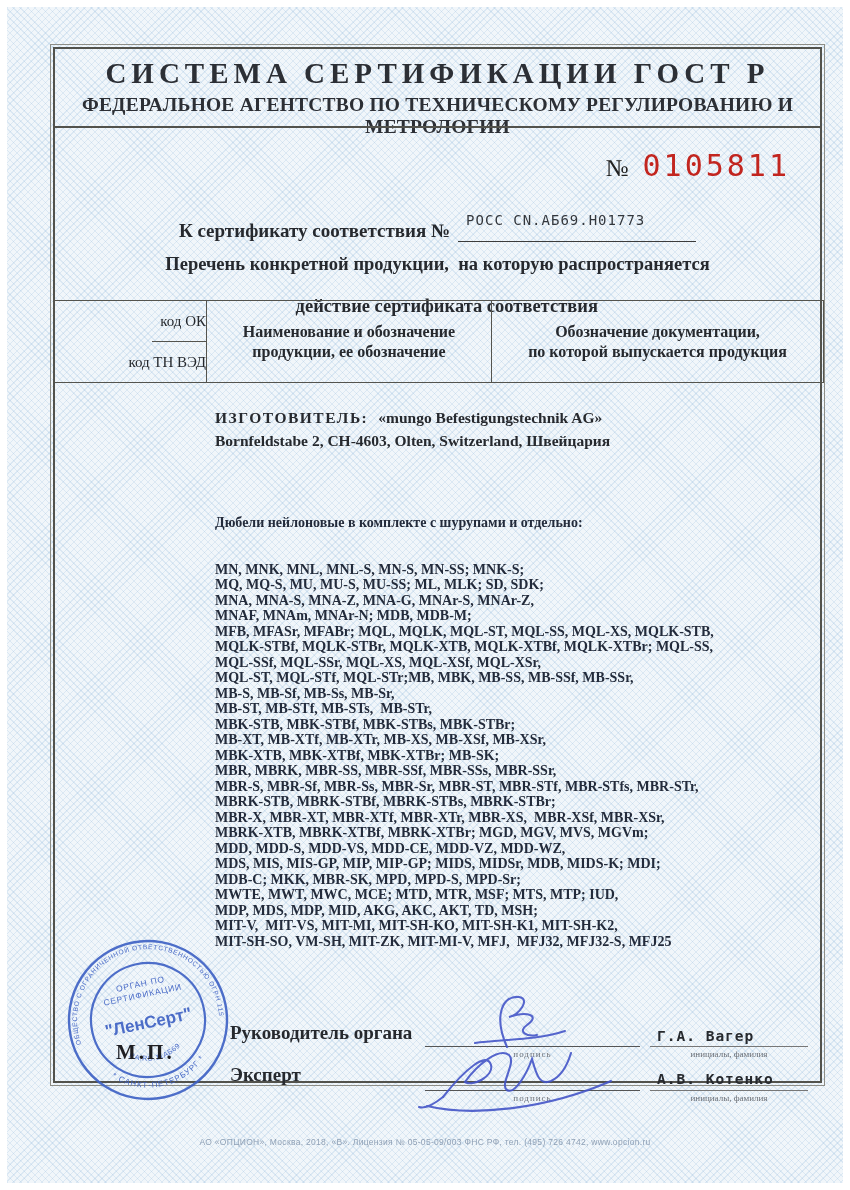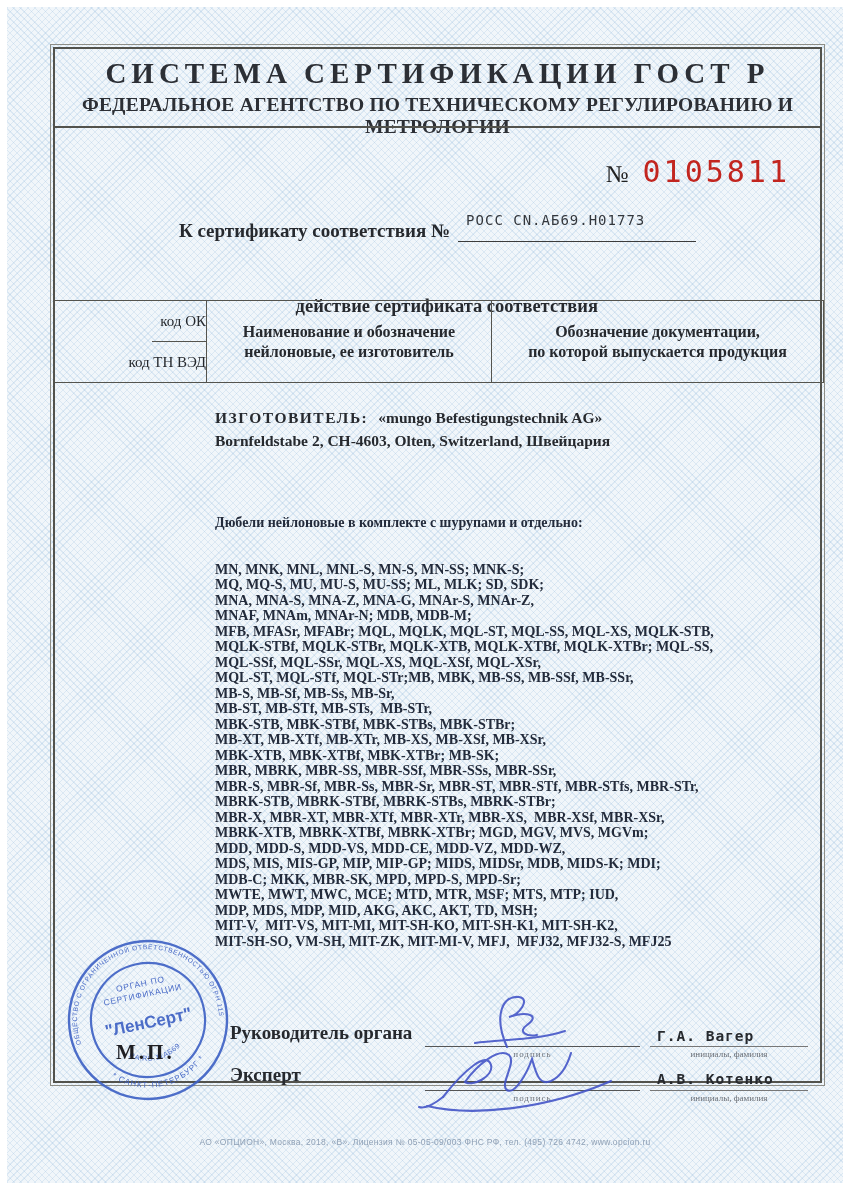--- a/index.html
+++ b/index.html
@@ -11,21 +11,21 @@
       repeating-linear-gradient(45deg, rgba(130,175,215,.20) 0 1px, transparent 1px 5px),
       repeating-linear-gradient(135deg, rgba(130,175,215,.20) 0 1px, transparent 1px 5px); }
   .frame-outer { position:absolute; left:50px; top:44px; width:775px; height:1042px;
     border:1px solid #8d8d86; }
   .frame-inner { position:absolute; inset:2px; border:2px solid #52524c; }
   .hdr1 { position:absolute; left:50px; top:57px; width:775px; text-align:center;
     font-size:29px; font-weight:bold; letter-spacing:5px; color:#2c2f35; }
   .hdr2 { position:absolute; left:50px; top:94px; width:775px; text-align:center;
     font-size:19.5px; font-weight:bold; letter-spacing:0.2px; color:#2c2f35; }
   .hdr-sep { position:absolute; left:54px; top:126px; width:767px; border-top:2px solid #52524c; }
-  .blank-no { position:absolute; left:50px; top:154px; width:740px; text-align:right; }
+  .blank-no { position:absolute; left:50px; top:148px; width:740px; text-align:right; }
   .blank-no .nosign { font-size:24px; color:#222; margin-right:14px; }
   .blank-no .noval { font-family:"DejaVu Sans Mono", monospace; font-size:30px;
     color:#c2251f; letter-spacing:3px; }
   .doc-title { position:absolute; left:50px; top:172px; width:775px; text-align:center;
     font-size:28px; font-weight:bold; letter-spacing:4px; color:#26292e; }
   .cert-line { position:absolute; left:50px; top:216px; width:775px; display:flex;
     justify-content:center; align-items:flex-end; }
   .cert-label { font-size:19px; font-weight:bold; color:#26292e; }
   .cert-blank { display:inline-block; width:238px; border-bottom:1.5px solid #3c3c3c;
     margin-left:8px; position:relative; height:26px; }
@@ -88,32 +88,32 @@
   </div>
 
 
   <div class="cert-line">
     <span class="cert-label">К сертификату соответствия №</span>
     <span class="cert-blank">
       <span class="cert-value">РОСС CN.АБ69.Н01773</span>
     </span>
   </div>
 
-  <div class="subtitle"><br>
+  <div class="subtitle"><span>Перечень конкретной продукции,  на которую распространяется</span><br>
     <span>действие сертификата соответствия</span>
   </div>
 
   <div class="head-table">
     <div class="ht-col1">
       <div class="ht-c1cell first">код ОК</div>
       <div class="ht-c1cell">код ТН ВЭД</div>
     </div>
     <div class="ht-cell">
       <span>Наименование и обозначение</span>
-      <span>нейлоновые, ее изготовитель</span>
+      <span>продукции, ее обозначение</span>
     </div>
     <div class="ht-cell">
       <span>Обозначение документации,</span>
       <span>по которой выпускается продукция</span>
     </div>
   </div>
 
   <div class="manufacturer">
     <div><span class="man-label">ИЗГОТОВИТЕЛЬ:</span><span>«mungo Befestigungstechnik AG»</span></div>
     <div>Bornfeldstabe 2, CH-4603, Olten, Switzerland, Швейцария</div>

